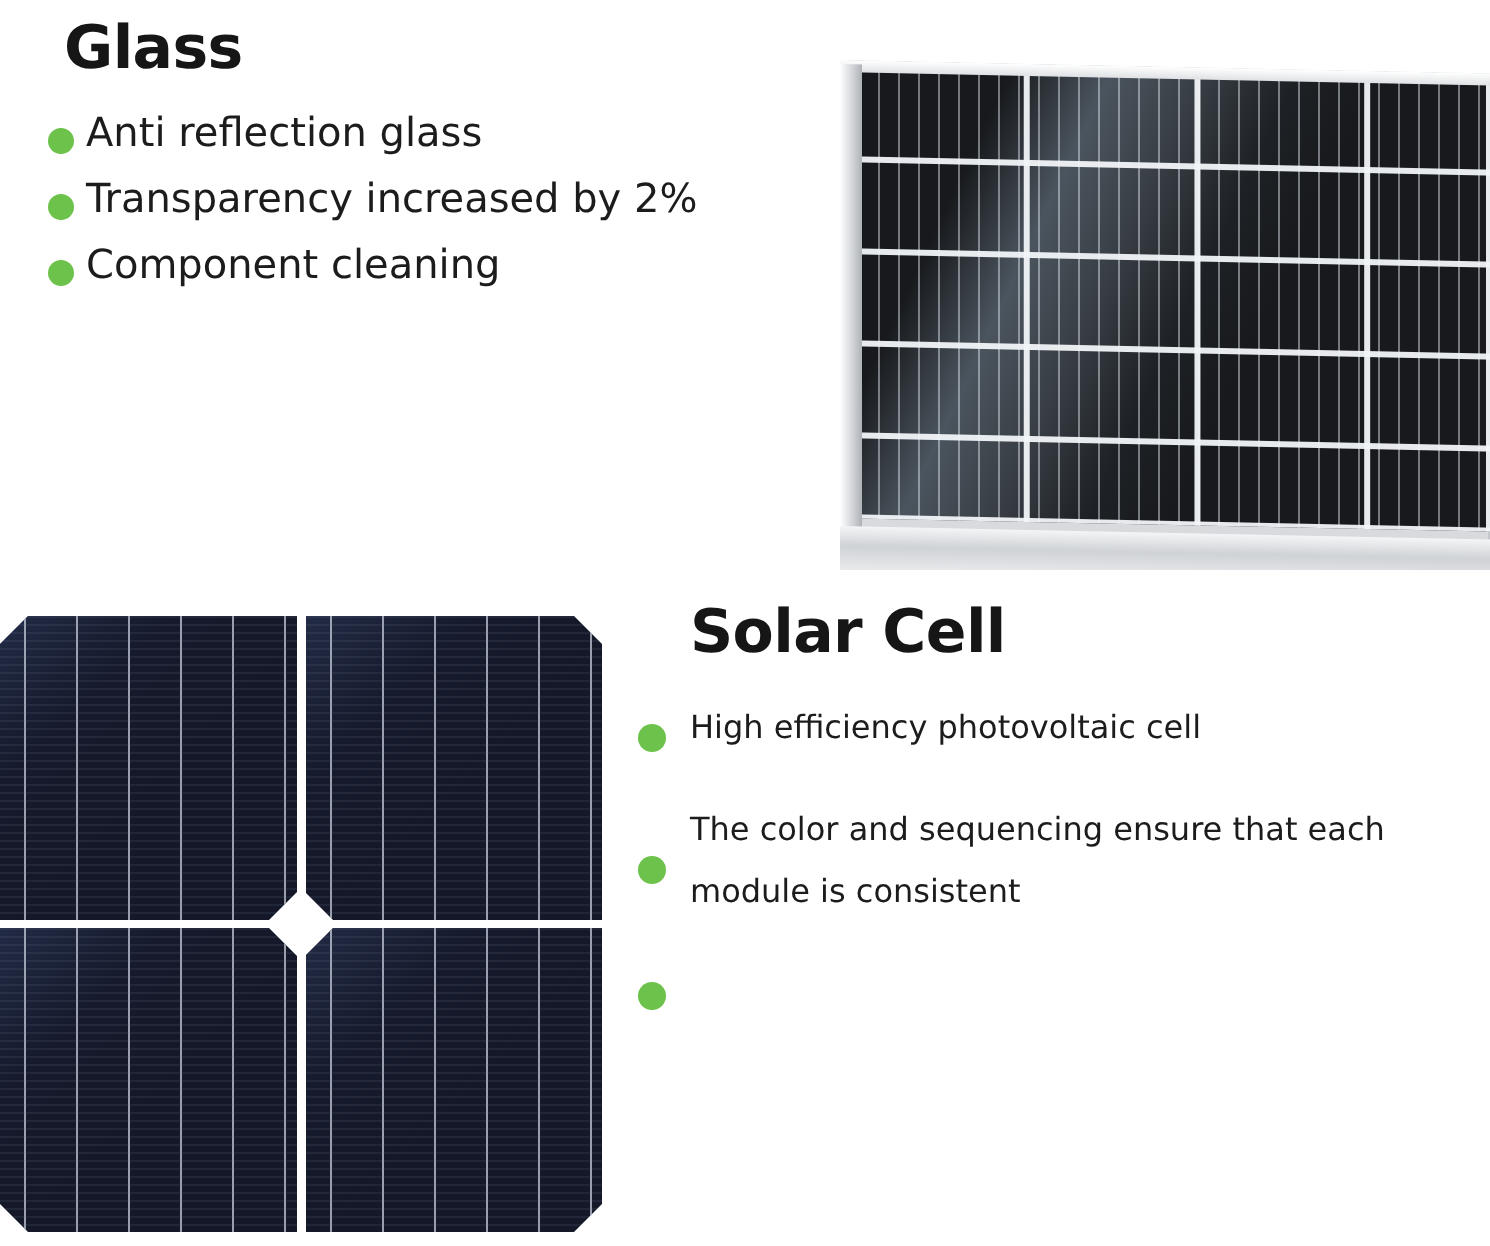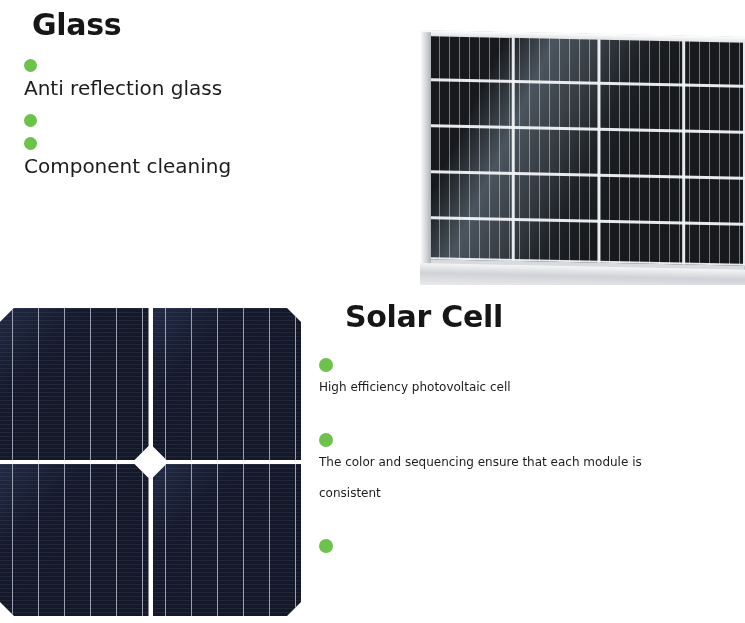--- a/index.html
+++ b/index.html
@@ -33,22 +33,21 @@
     white-space: nowrap;
   }
 
   .feature-list {
     list-style: none;
     margin: 0;
     padding: 0;
   }
   .feature-item {
     display: flex;
-    align-items: flex-start;
-    flex-direction: column;
+    align-items: center;
   }
   .bullet-dot {
     flex: 0 0 auto;
     border-radius: 50%;
     background: #6cc24a;
   }
   .feature-text {
     color: #1c1c1c;
     font-family: "DejaVu Sans", "Liberation Sans", sans-serif;
   }
@@ -95,21 +94,21 @@
   #solarcell-block .feature-item {
     margin-bottom: 20px;
   }
   #solarcell-block .bullet-dot {
     width: 14px;
     height: 14px;
     margin-top: 10px;
     margin-right: 12px;
   }
   #solarcell-block .feature-text {
-    font-size: 12px;
+    font-size: 16px;
     line-height: 31px;
     max-width: 385px;
   }
 
   
   #module-photo {
     position: absolute;
     left: 420px;
     top: 30px;
     width: 325px;
@@ -272,20 +271,21 @@
   <div id="glass-block">
     <h2 class="section-title">Glass</h2>
 
     <ul class="feature-list">
       <li class="feature-item">
         <span class="bullet-dot"></span>
         <span class="feature-text">Anti reflection glass</span>
       </li>
       <li class="feature-item">
         <span class="bullet-dot"></span>
+        <span class="feature-text">Transparency increased by 2%</span>
       </li>
       <li class="feature-item">
         <span class="bullet-dot"></span>
         <span class="feature-text">Component cleaning</span>
       </li>
     </ul>
   </div>
 
   <div id="module-photo">
     <div class="module-body">

